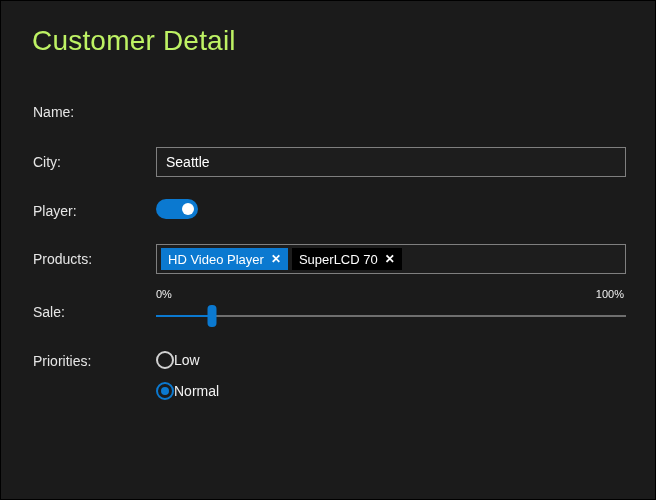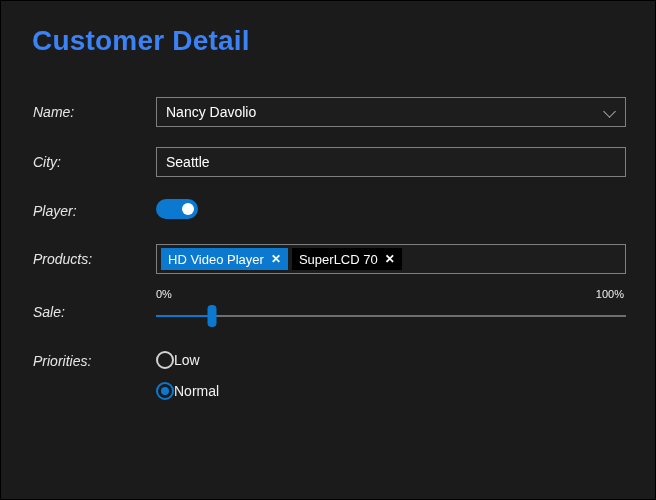--- a/index.html
+++ b/index.html
@@ -3,24 +3,24 @@
 <meta charset="utf-8">
 <style>
   html,body { margin:0; padding:0; background:#0d0d0d; font-family:"Liberation Sans", sans-serif; }
   .dialog {
     position:relative; width:656px; height:500px; box-sizing:border-box;
     background:#1b1b1b; border:1px solid #000; overflow:hidden;
     color:#eaeaea;
   }
   .page-title {
     position:absolute; left:31px; top:24px;
-    font-size:28px; font-weight:700; color:#3b82f6; letter-spacing:0.2px;
+    font-size:28px; font-weight:400; color:#bef264; letter-spacing:0.2px;
   }
   .field-label {
-    position:absolute; left:32px; font-size:14px; color:#e6e6e6; white-space:nowrap;font-style:italic;
+    position:absolute; left:32px; font-size:14px; color:#e6e6e6; white-space:nowrap;
   }
   .control { position:absolute; left:155px; width:470px; box-sizing:border-box; }
 
   .combobox, .textbox, .tagbox {
     height:30px; background:#1d1d1d; border:1px solid #7f7f7f;
     display:flex; align-items:center; color:#fff; font-size:14px;
   }
   .combobox { padding:0 28px 0 9px; position:relative; cursor:default; }
   .chevron {
     position:absolute; right:11px; top:9px; width:8px; height:8px;
@@ -84,24 +84,20 @@
   }
 </style>
 </head>
 <body>
 
 <div class="dialog">
 
   <div class="page-title">Customer Detail</div>
 
   <div class="field-label" style="top:103px;">Name:</div>
-  <div class="control combobox" style="top:96px;">
-    <span>Nancy Davolio</span>
-    <span class="chevron"></span>
-  </div>
 
   <div class="field-label" style="top:153px;">City:</div>
   <div class="control textbox" style="top:146px;">
     <input type="text" value="Seattle" style="">
   </div>
 
   <div class="field-label" style="top:202px;">Player:</div>
   <div class="toggle accent-bg" style="top: 198px; background: rgb(11, 121, 208);">
     <span class="knob"></span>
   </div>

